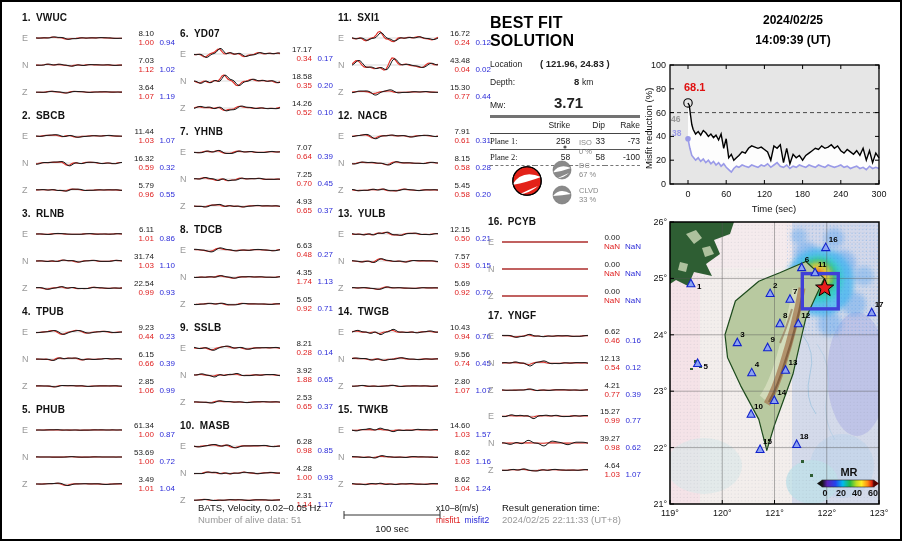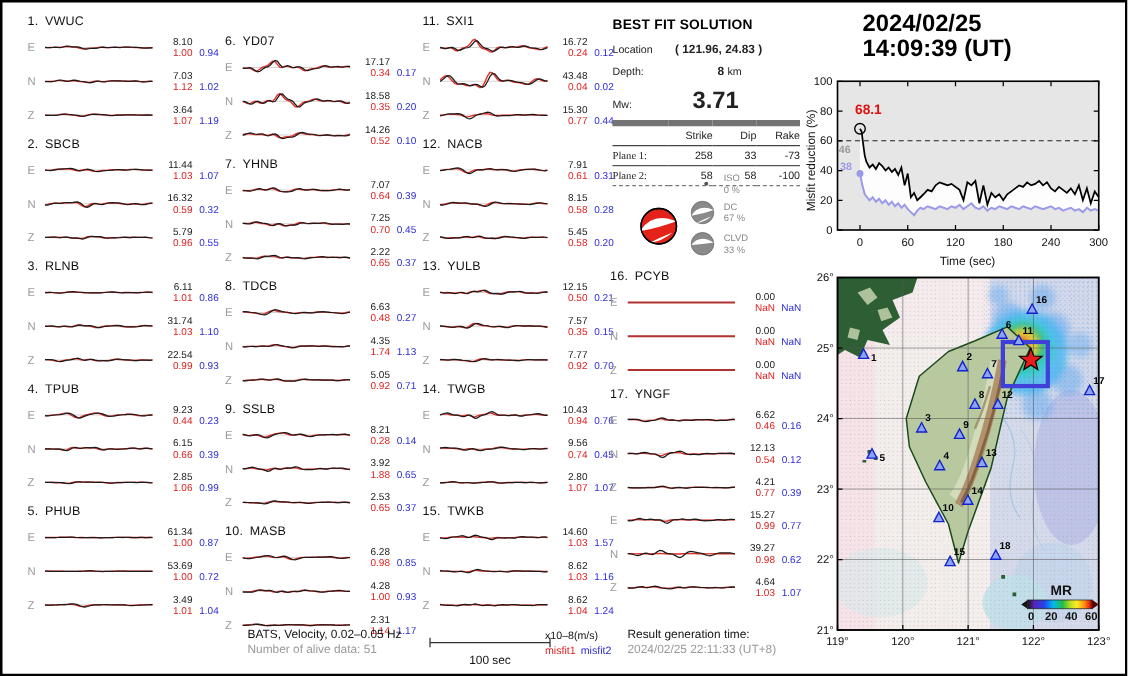--- a/index.html
+++ b/index.html
@@ -1,48 +1,48 @@
 <!DOCTYPE html>
 <html><head>
 <meta charset="utf-8">
 <style>
   html,body{margin:0;padding:0;background:#fff;}
   #page{position:relative;width:902px;height:541px;box-sizing:border-box;border:2px solid #000;
         background:#fff;font-family:"Liberation Sans","DejaVu Sans",sans-serif;overflow:hidden;}
   .wfcol{position:absolute;width:156px;}
   .station{height:98px;}
   .wfcol4 .station{height:94px;}
-  .st-h{font-size:10px;font-weight:normal;color:#111;line-height:12px;padding-top:2px;letter-spacing:.2px;}
+  .st-h{font-size:10px;font-weight:bold;color:#111;line-height:12px;padding-top:2px;letter-spacing:.2px;}
   .chrow{height:27px;display:flex;align-items:center;}
   .chl{width:14px;font-size:9px;color:#999;}
   svg.wf{display:block;}
   .nums{width:50px;font-size:8px;line-height:9px;margin-left:2px;}
   .l1{width:28px;text-align:right;color:#1a1a1a;}
   .l2{display:flex;}
   .m1{width:28px;text-align:right;color:#df2020;}
   .m2{width:21px;text-align:right;color:#2b2bd8;}
   #solution{position:absolute;left:488px;top:12px;width:158px;}
-  .sol-title{font-size:11px;font-weight:bold;color:#000;margin-bottom:8px;letter-spacing:.2px;}
+  .sol-title{font-size:16px;font-weight:bold;color:#000;margin-bottom:8px;letter-spacing:.2px;}
   .sol-row{display:flex;font-size:8.5px;color:#222;margin-bottom:7px;align-items:baseline;}
   .sol-lab{width:50px;}
   .sol-val{font-weight:bold;font-size:9.5px;text-align:center;}
-  .mw-big{font-weight:bold;font-size:19px;margin-left:14px;}
+  .mw-big{font-weight:bold;font-size:15px;margin-left:14px;}
   .unit{font-weight:normal;font-size:8.5px;}
   table.planes{border-collapse:collapse;font-size:8.5px;width:150px;margin-top:2px;}
   table.planes td,table.planes th{padding:2px 0 3px 0;font-weight:normal;color:#222;}
-  table.planes thead tr{border-top:5px solid #737373;border-bottom:1px solid #444;}
+  table.planes thead tr{border-top:3px solid #737373;border-bottom:1px solid #444;}
   table.planes tbody tr{border-bottom:1px solid #555;}
   table.planes tbody tr:last-child{border-bottom:1px dashed #777;}
   .c-name{text-align:left;width:44px;font-family:Liberation Serif, serif;}
   .c-num{text-align:right;width:34px;}
   #beachball{position:absolute;left:505px;top:160px;}
   #decomp{position:absolute;left:549px;top:136px;width:95px;}
   .dec-row{display:flex;align-items:center;margin-bottom:3px;}
   .dec-txt{font-size:7.5px;color:#888;line-height:9px;margin-left:6px;}
-  #datetime{position:absolute;left:688px;top:8px;width:206px;font-weight:bold;font-size:19px;color:#000;line-height:20px;}
+  #datetime{position:absolute;left:688px;top:8px;width:206px;text-align:center;font-weight:bold;font-size:12px;color:#000;line-height:20px;}
   #chart-wrap{position:absolute;left:640px;top:55px;}
   #map-wrap{position:absolute;left:640px;top:212px;}
   #footer .f-black{font-size:9.5px;color:#111;}
   #footer .f-gray{font-size:9.5px;color:#999;}
   #f-left{position:absolute;left:196px;top:500px;line-height:12px;}
   #f-scale{position:absolute;left:340px;top:503px;width:100px;text-align:center;}
   #f-units{position:absolute;left:434px;top:500px;line-height:12px;font-size:8.5px;}
   #f-units .mis1{color:#df2020;} #f-units .mis2{color:#2b2bd8;margin-left:4px;}
   #f-result{position:absolute;left:500px;top:500px;line-height:12px;}
 </style>
@@ -375,21 +375,21 @@
           </div>
         </div>
         <div class="chrow">
           <span class="chl">Z</span>
           <svg class="wf" width="88" height="24" viewBox="0 0 88 24">
             <line x1="0" y1="12" x2="86" y2="12" stroke="#ccc" stroke-width="0.7"></line>
             <polyline points="0,12.2 2,12.4 4,12.4 6,12.3 8,12.5 10,12.8 12,12.5 14,11.8 16,11.2 18,11.0 20,11.1 22,10.9 24,10.7 26,11.0 28,11.9 30,12.4 32,12.1 34,11.7 36,11.8 38,12.2 40,12.3 42,12.2 44,12.3 46,12.7 48,12.9 50,12.7 52,12.3 54,12.0 56,11.9 58,11.8 60,11.6 62,11.5 64,11.6 66,11.8 68,12.0 70,11.9 72,11.8 74,11.9 76,12.0 78,12.0 80,11.9 82,11.9 84,12.2 86,12.5" fill="none" stroke="#e03028" stroke-width="1.15"></polyline>
             <polyline points="0,12.0 2,12.3 4,12.4 6,12.4 8,12.4 10,12.8 12,13.0 14,12.6 16,11.7 18,11.1 20,11.0 22,10.9 24,10.5 26,10.4 28,11.0 30,12.0 32,12.4 34,12.0 36,11.7 38,11.9 40,12.3 42,12.3 44,12.1 46,12.3 48,12.8 50,13.0 52,12.7 54,12.3 56,12.1 58,12.0 60,11.8 62,11.5 64,11.4 66,11.6 68,11.9 70,11.9 72,11.8 74,11.8 76,11.9 78,12.0 80,11.9 82,11.8 84,11.9 86,12.3" fill="none" stroke="#1a1a1a" stroke-width="1"></polyline>
           </svg>
           <div class="nums">
-            <div class="l1">2.22</div>
+            <div class="l1">4.93</div>
             <div class="l2">
               <span class="m1">0.65</span>
               <span class="m2">0.37</span>
             </div>
           </div>
         </div>
       </div>
       <div class="station">
         <div class="st-h">8. TDCB</div>
         <div class="chrow">
@@ -665,21 +665,21 @@
           </div>
         </div>
         <div class="chrow">
           <span class="chl">Z</span>
           <svg class="wf" width="88" height="24" viewBox="0 0 88 24">
             <line x1="0" y1="12" x2="86" y2="12" stroke="#ccc" stroke-width="0.7"></line>
             <polyline points="0,11.6 2,11.8 4,12.0 6,11.9 8,11.8 10,11.6 12,11.7 14,11.9 16,12.2 18,12.4 20,12.5 22,12.8 24,13.2 26,13.3 28,12.8 30,12.0 32,11.2 34,10.9 36,11.2 38,11.6 40,11.9 42,11.8 44,11.7 46,11.6 48,11.8 50,12.0 52,12.1 54,12.1 56,12.2 58,12.3 60,12.4 62,12.4 64,12.3 66,12.0 68,11.7 70,11.7 72,11.7 74,11.9 76,11.9 78,11.9 80,11.8 82,11.8 84,11.9 86,12.0" fill="none" stroke="#e03028" stroke-width="1.15"></polyline>
             <polyline points="0,11.6 2,11.6 4,11.8 6,12.0 8,11.9 10,11.7 12,11.6 14,11.7 16,11.9 18,12.2 20,12.4 22,12.6 24,12.9 26,13.2 28,13.3 30,12.8 32,11.9 34,11.2 36,10.9 38,11.3 40,11.7 42,11.9 44,11.8 46,11.7 48,11.7 50,11.8 52,12.0 54,12.1 56,12.1 58,12.2 60,12.3 62,12.4 64,12.4 66,12.2 68,12.0 70,11.7 72,11.7 74,11.8 76,11.9 78,11.9 80,11.9 82,11.8 84,11.8 86,11.9" fill="none" stroke="#1a1a1a" stroke-width="1"></polyline>
           </svg>
           <div class="nums">
-            <div class="l1">7.77</div>
+            <div class="l1">5.69</div>
             <div class="l2">
               <span class="m1">0.92</span>
               <span class="m2">0.70</span>
             </div>
           </div>
         </div>
       </div>
       <div class="station">
         <div class="st-h">14. TWGB</div>
         <div class="chrow">

